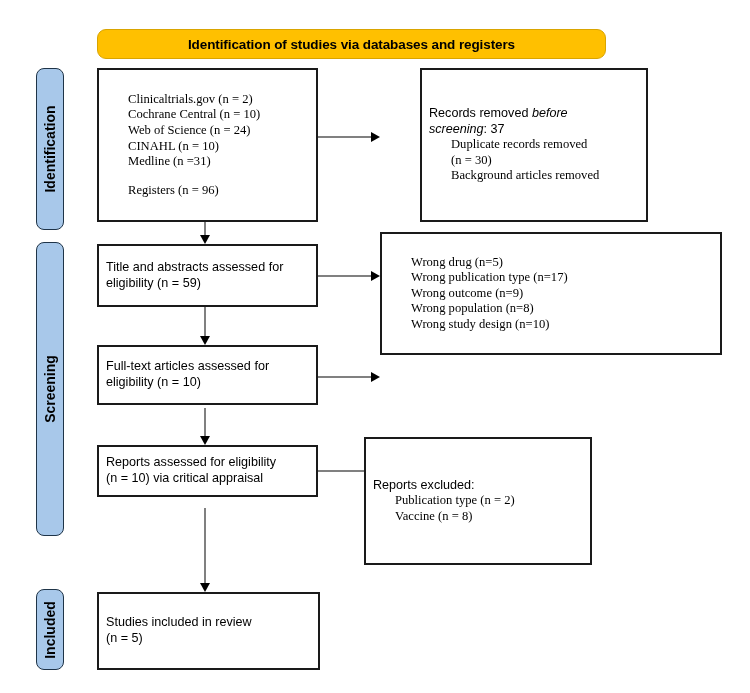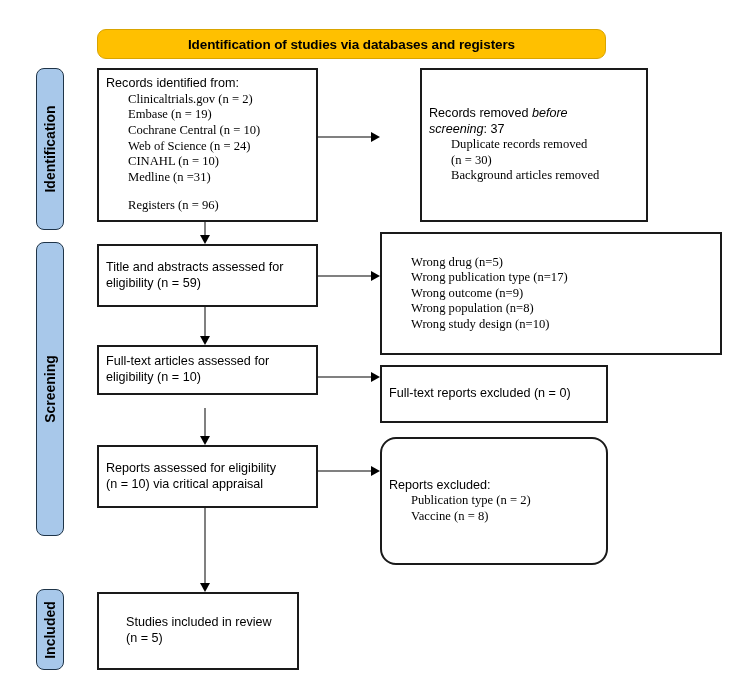--- a/index.html
+++ b/index.html
@@ -131,23 +131,21 @@
   <div class="stage" style="left:36px; top:242px; width:28px; height:294px;">
     <span>Screening</span>
   </div>
 
   <div class="stage" style="left:36px; top:589px; width:28px; height:81px;">
     <span>Included</span>
   </div>
 
   <div class="box" style="left:97px; top:68px; width:221px; height:154px;">
     <div class="body">
-      <div class="line">Records identified from:</div>
       <div class="line indent">Clinicaltrials.gov (n = 2)</div>
-      <div class="line indent">Embase (n = 19)</div>
       <div class="line indent">Cochrane Central (n = 10)</div>
       <div class="line indent">Web of Science (n = 24)</div>
       <div class="line indent">CINAHL (n = 10)</div>
       <div class="line indent">Medline (n =31)</div>
       <div class="gap"></div>
       <div class="line indent">Registers (n = 96)</div>
     </div>
   </div>
 
   <div class="h-arrow" style="left:318px; top:131px; width:62px; height:12px;">
@@ -190,68 +188,63 @@
       <div class="line indent">Wrong population (n=8)</div>
       <div class="line indent">Wrong study design (n=10)</div>
     </div>
   </div>
 
   <div class="v-arrow" style="left:199px; top:307px; width:12px; height:38px;">
     <div class="shaft" style="height:30px;"></div>
     <div class="head" style="top:29px;"></div>
   </div>
 
-  <div class="box" style="left:97px; top:345px; width:221px; height:50px;">
+  <div class="box" style="left:97px; top:345px; width:221px; height:60px;">
     <div class="body">
       <div class="line">Full-text articles assessed for</div>
       <div class="line">eligibility (n = 10)</div>
     </div>
   </div>
 
   <div class="h-arrow" style="left:318px; top:371px; width:62px; height:12px;">
     <div class="shaft" style="width:53px;"></div>
     <div class="head" style="left:53px;"></div>
   </div>
 
-  <div class="box" style="left:380px; top:365px; width:228px; height:58px;">
-    <div class="body">
-      <div class="line">Full-text reports excluded (n = 0)</div>
-    </div>
-  </div>
 
   <div class="v-arrow" style="left:199px; top:408px; width:12px; height:37px;">
     <div class="shaft" style="height:29px;"></div>
     <div class="head" style="top:28px;"></div>
   </div>
 
-  <div class="box" style="left:97px; top:445px; width:221px; height:63px;">
+  <div class="box" style="left:97px; top:445px; width:221px; height:52px;">
     <div class="body">
       <div class="line">Reports assessed for eligibility</div>
       <div class="line">(n = 10) via critical appraisal</div>
     </div>
   </div>
 
   <div class="h-arrow" style="left:318px; top:465px; width:62px; height:12px;">
     <div class="shaft" style="width:53px;"></div>
     <div class="head" style="left:53px;"></div>
   </div>
 
-  <div class="box" style="left:380px; top:437px; width:228px; height:128px;border-radius:16px;">
+  <div class="box" style="left:364px; top:437px; width:228px; height:128px;">
     <div class="body">
       <div class="line">Reports excluded:</div>
       <div class="line indent">Publication type (n = 2)</div>
       <div class="line indent">Vaccine (n = 8)</div>
     </div>
   </div>
 
   <div class="v-arrow" style="left:199px; top:508px; width:12px; height:84px;">
     <div class="shaft" style="height:76px;"></div>
     <div class="head" style="top:75px;"></div>
   </div>
 
-  <div class="box" style="left:97px; top:592px; width:202px; height:78px;padding-left:20px;">
+  <div class="box" style="left:97px; top:592px; width:223px; height:78px;">
     <div class="body">
       <div class="line">Studies included in review</div>
       <div class="line">(n = 5)</div>
     </div>
   </div>
 
 </div>
 
 </body></html>

